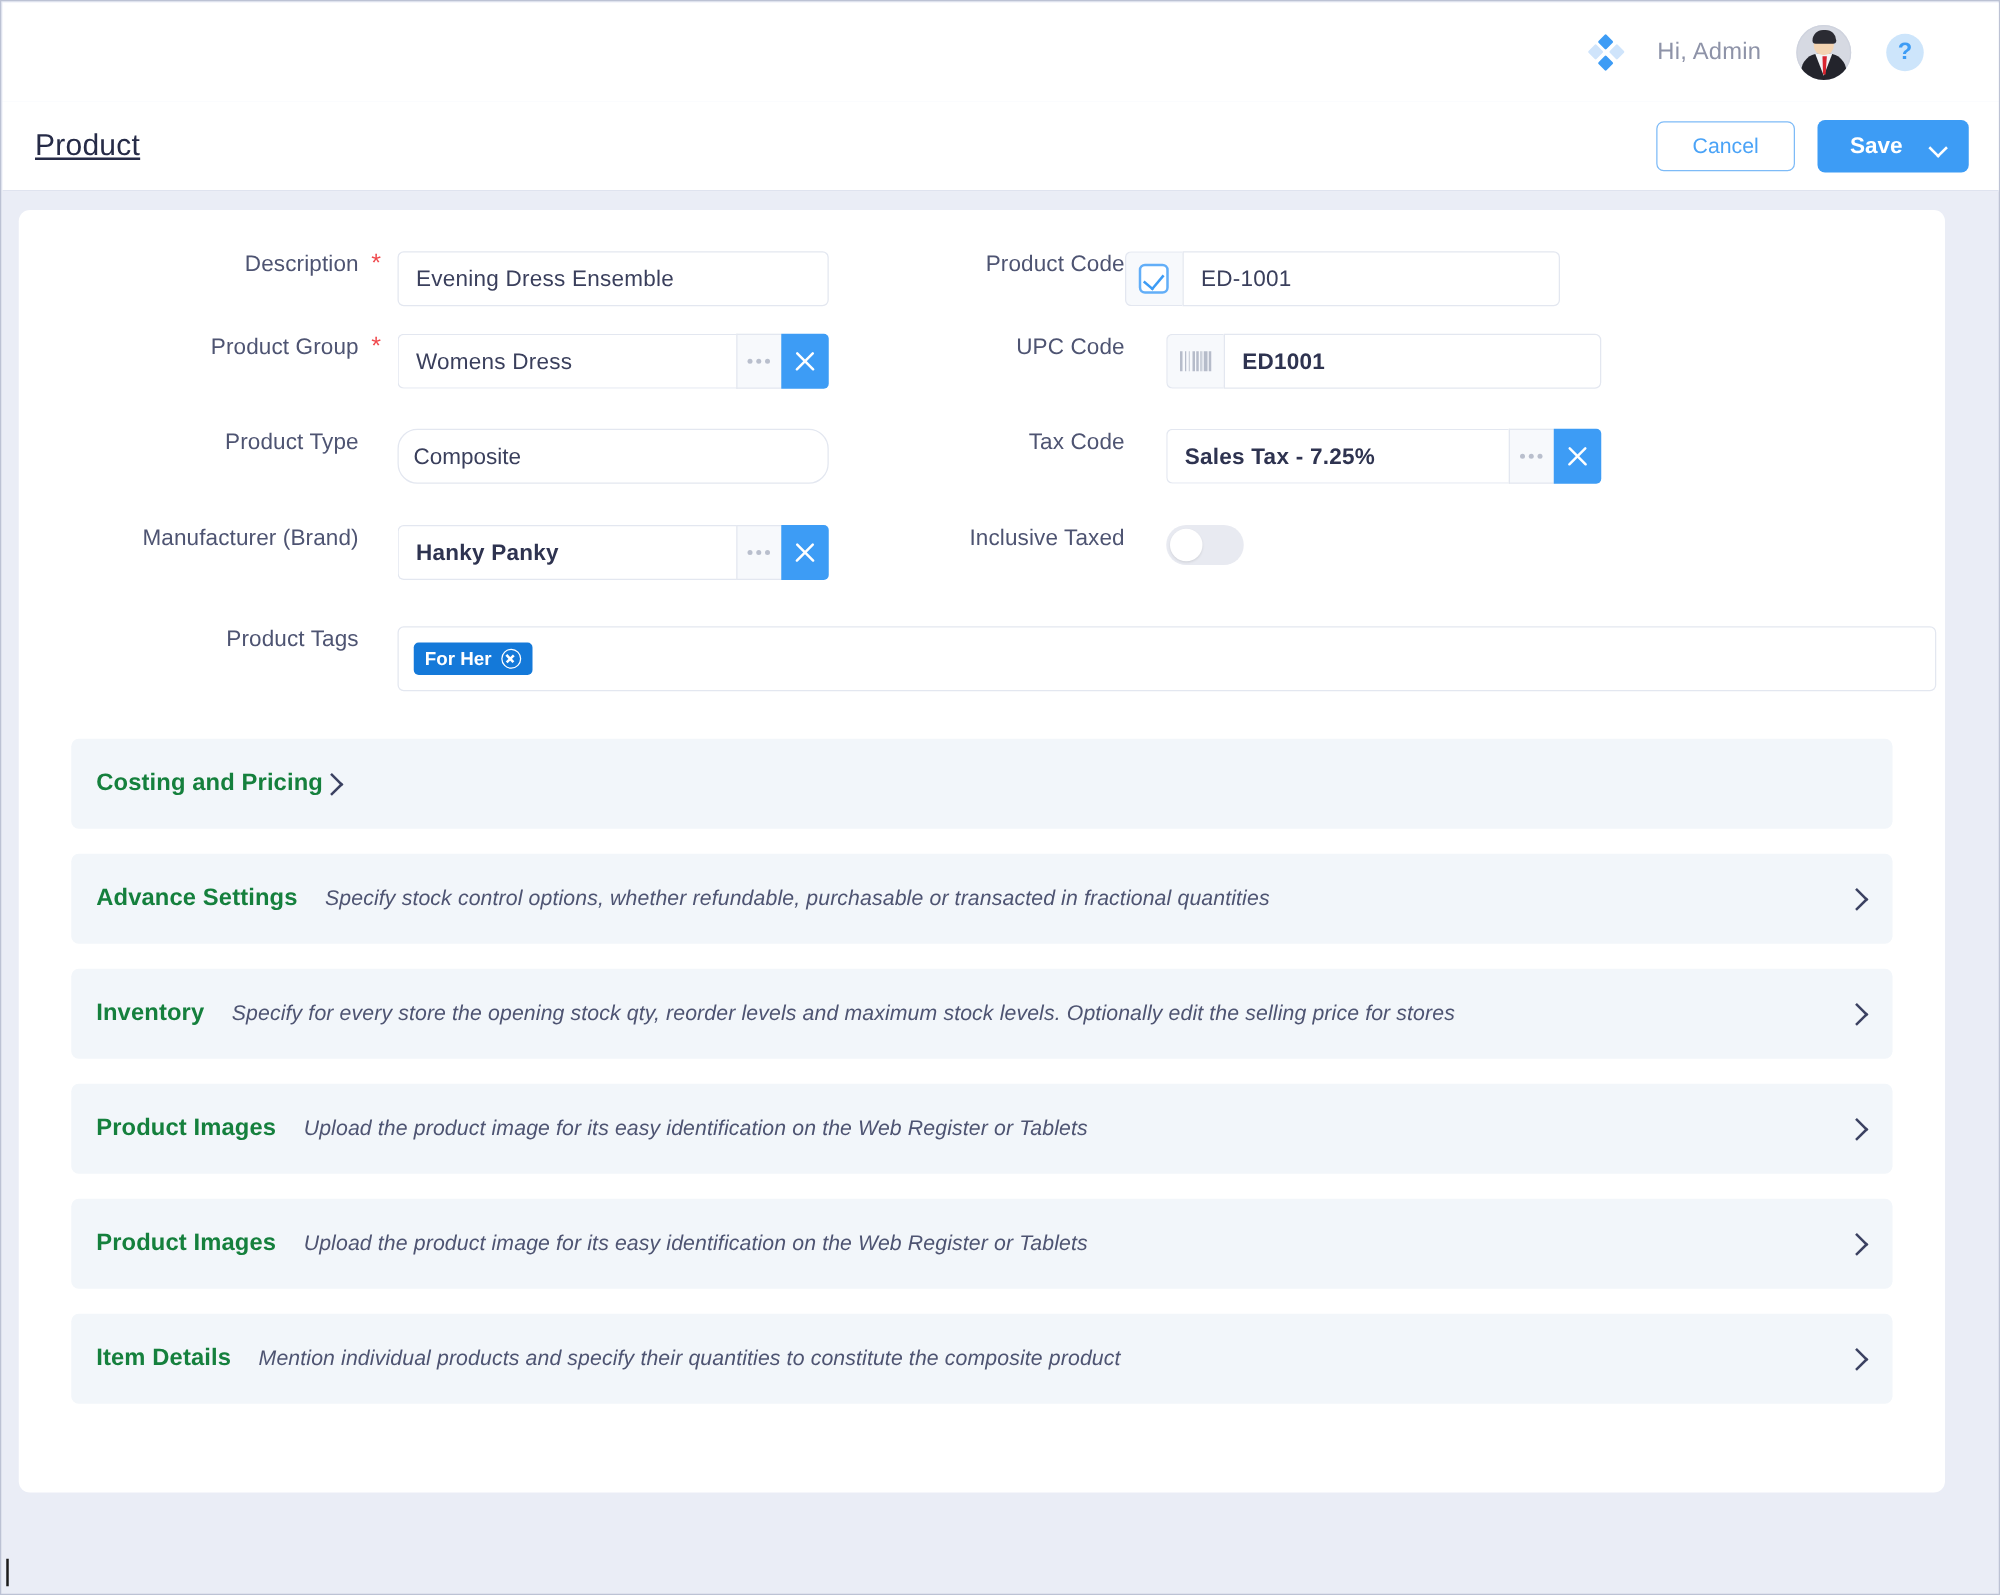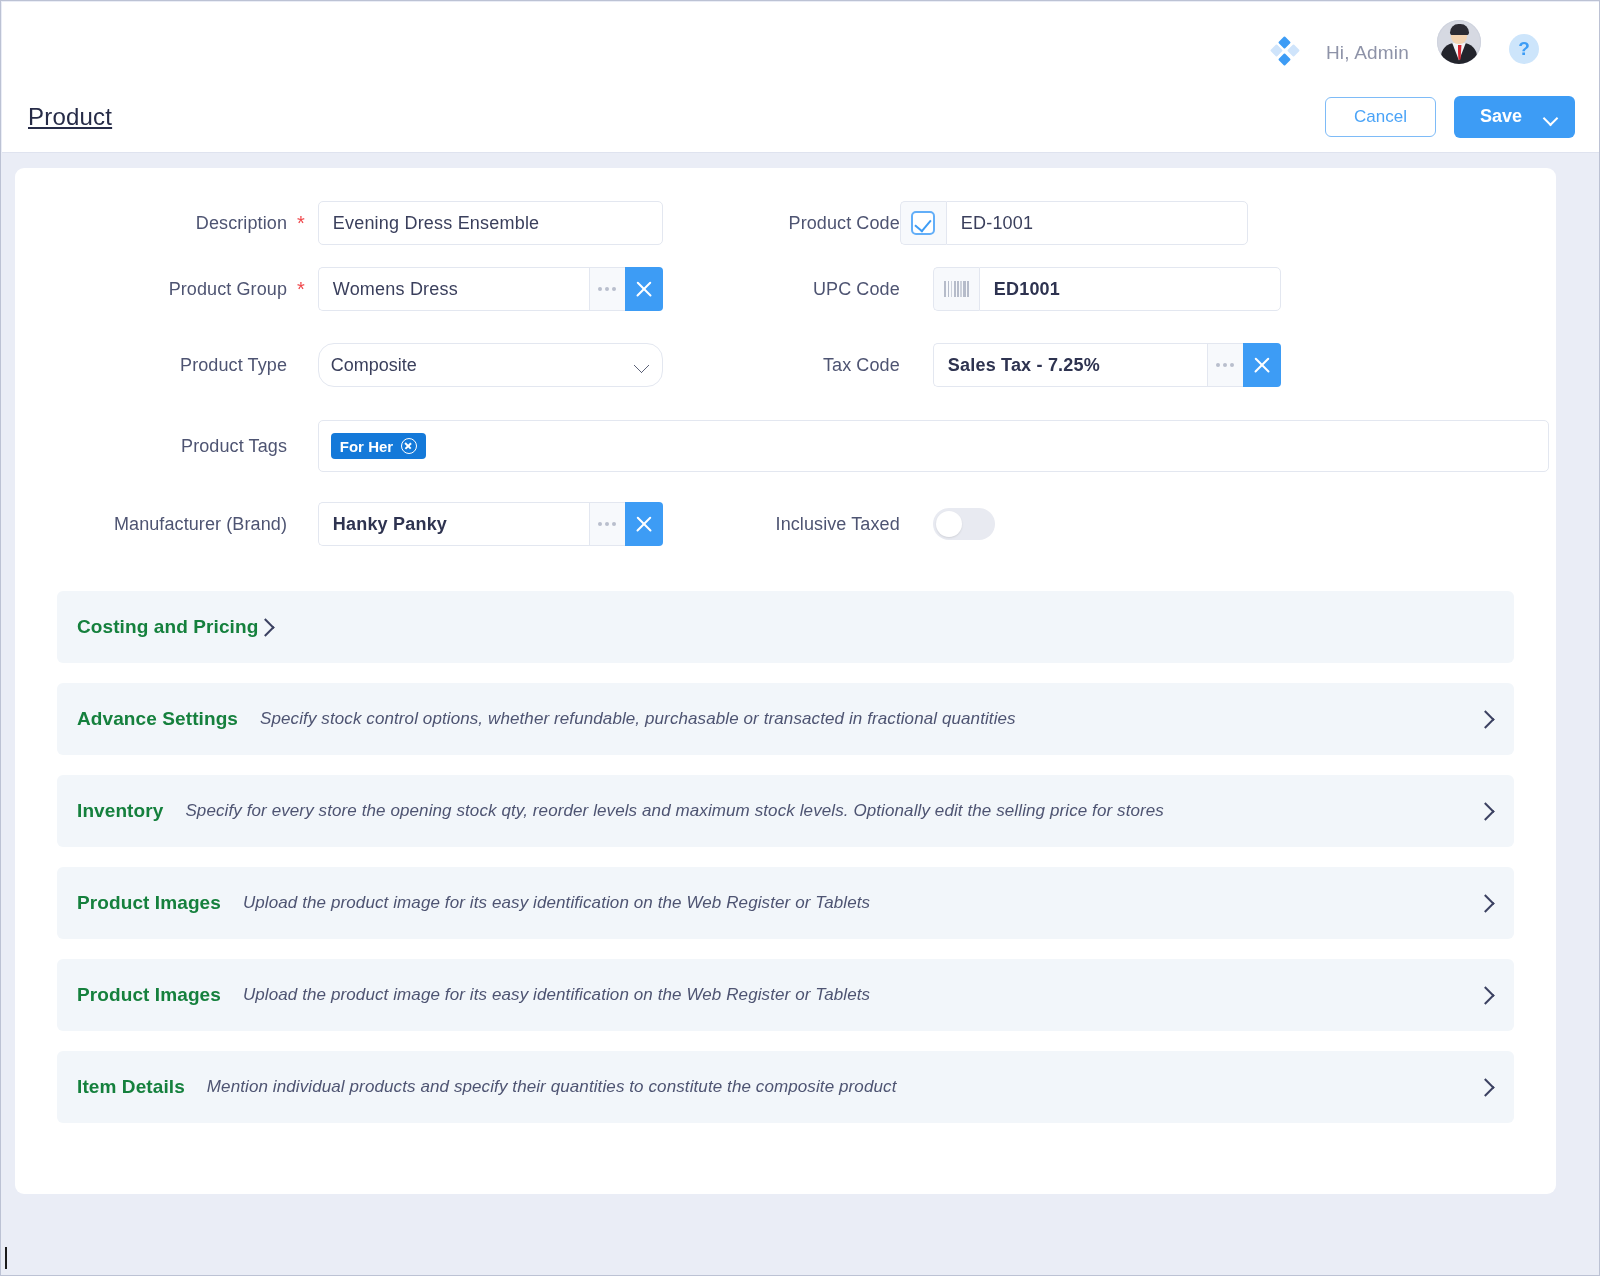--- a/index.html
+++ b/index.html
@@ -17,21 +17,21 @@
   }
 
   
   .topbar {
     position: absolute; left: 1px; top: 1px;
     width: 1597px; height: 79px;
     background: #ffffff;
     display: flex; align-items: center; justify-content: flex-end;
     padding-right: 60px;
   }
-  .topbar-inner { display: flex; align-items: flex-end; gap: 28px; }
+  .topbar-inner { display: flex; align-items: center; gap: 28px; }
   .logo-dots { width: 26px; height: 26px; position: relative; }
   .logo-dots i {
     position: absolute; width: 9px; height: 9px;
     background: #3d9cf5; transform: rotate(45deg); border-radius: 1px;
   }
   .logo-dots i.d1 { left: 8.5px; top: 0px; }
   .logo-dots i.d2 { left: 0px;   top: 8.5px; background:#cfe4fb; }
   .logo-dots i.d3 { left: 17px;  top: 8.5px; background:#cfe4fb; }
   .logo-dots i.d4 { left: 8.5px; top: 17px; }
   .greeting { font-size: 19px; color: #8e93a8; letter-spacing: .2px; }
@@ -96,21 +96,21 @@
   .card {
     position: absolute; left: 14px; top: 167px;
     width: 1541px; height: 1026px;
     background: #ffffff; border-radius: 9px;
   }
 
   
   .form {
     position: relative; padding-top: 33px;
   }
-  .fld-row { display: flex; align-items: center; margin-bottom: 22px; }
+  .fld-row { display: flex; margin-bottom: 22px; }
   .lbl {
     font-size: 18px; color: #4e5472; text-align: right;
     white-space: nowrap; letter-spacing: .1px;
   }
   .req { color: #f0494d; font-size: 20px; margin-left: 10px; line-height: 1; }
 
   .inp {
     height: 44px; border: 1px solid #e3e7f0; border-radius: 5px;
     background: #fff; display: flex; align-items: center;
     padding: 16px 14px; font-size: 18px; color: #3a3f5c;
@@ -337,52 +337,52 @@
             <span></span>
               <span></span>
               <span></span>
           </div>
           <div class="x-btn">
             <span class="x-glyph"></span>
           </div>
         </div>
       </div>
 
+      <div class="fld-row" style="margin-bottom:37px">
+        <div class="lbl" style="width:272px">Manufacturer (Brand)</div>
+        <div class="req" style="visibility:hidden">*</div>
+        <div class="lookup" style="width:345px;margin-left:13px">
+          <div class="inp bold">Hanky Panky</div>
+          <div class="dots-btn">
+            <span></span>
+              <span></span>
+              <span></span>
+          </div>
+          <div class="x-btn">
+            <span class="x-glyph"></span>
+          </div>
+        </div>
+
+        <div class="lbl" style="width:237px">Inclusive Taxed</div>
+        <div style="width:348px;margin-left:33px">
+          <div class="toggle"></div>
+        </div>
+      </div>
+
       <div class="fld-row" style="margin-bottom:30px">
         <div class="lbl" style="width:272px">Product Tags</div>
         <div class="req" style="visibility:hidden">*</div>
         <div class="tags-box" style="width:1231px;margin-left:13px">
           <span class="tag">
             <span>For Her</span>
             <span class="tag-x"></span>
           </span>
         </div>
       </div>
 
-      <div class="fld-row" style="margin-bottom:37px">
-        <div class="lbl" style="width:272px">Manufacturer (Brand)</div>
-        <div class="req" style="visibility:hidden">*</div>
-        <div class="lookup" style="width:345px;margin-left:13px">
-          <div class="inp bold">Hanky Panky</div>
-          <div class="dots-btn">
-            <span></span>
-              <span></span>
-              <span></span>
-          </div>
-          <div class="x-btn">
-            <span class="x-glyph"></span>
-          </div>
-        </div>
-
-        <div class="lbl" style="width:237px">Inclusive Taxed</div>
-        <div style="width:348px;margin-left:33px">
-          <div class="toggle"></div>
-        </div>
-      </div>
-
       <div class="accordions">
 
         <div class="acc">
           <span class="acc-title">Costing and Pricing</span>
           <span class="chev-r"></span>
         </div>
 
         <div class="acc">
           <span class="acc-title">Advance Settings</span>
           <span class="acc-desc">Specify stock control options, whether refundable, purchasable or transacted in fractional quantities</span>

